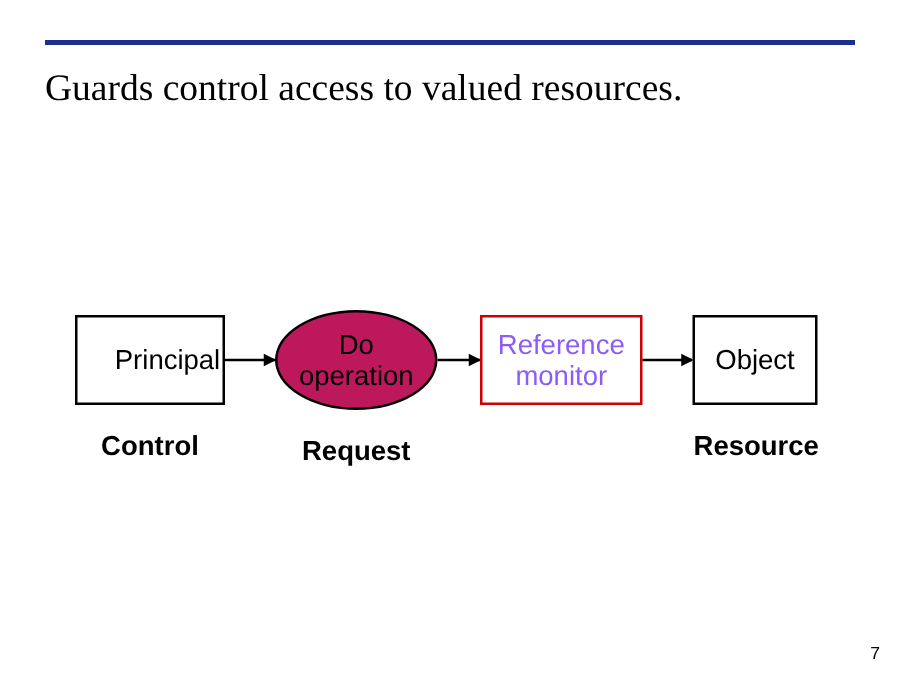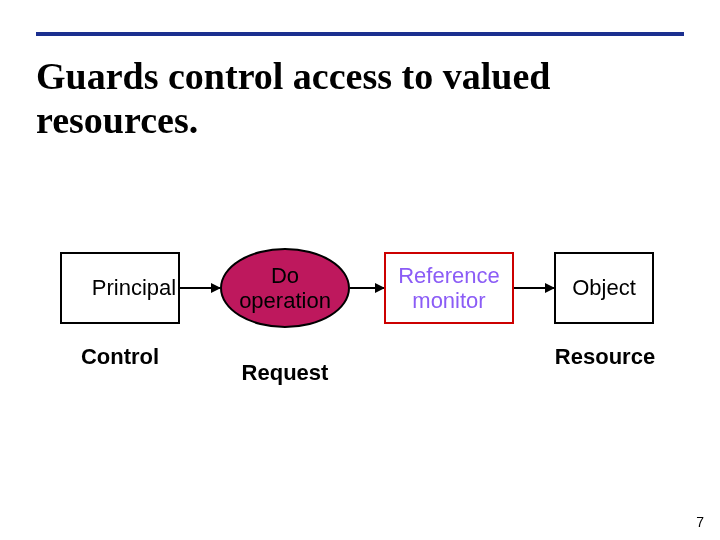--- a/index.html
+++ b/index.html
@@ -25,22 +25,22 @@
     font-weight: 400;
     line-height: 1.05;
     margin: 0 0 6px 0;
   }
   .rule {
     border: none;
     border-top: 4px solid #1b2f8f;
     margin: 4px 0 18px 0;
   }
   .subtitle {
-    font-size: 38px;
-    font-weight: 700;
+    font-size: 30px;
+    font-weight: 400;
     margin: 0;
   }
   .diagram {
     position: absolute;
     left: 60px;
     top: 232px;
     width: 600px;
     height: 200px;
   }
   .node {
@@ -117,19 +117,19 @@
     <div class="arrow" style="left:290px; top:55px; width:34px;"></div>
 
     <div class="node rect red-border red-text" style="left:324px; top:20px; width:130px; height:72px;">Reference
 monitor</div>
 
     <div class="arrow" style="left:454px; top:55px; width:40px;"></div>
 
     <div class="node rect" style="left:494px; top:20px; width:100px; height:72px;">Object</div>
 
     <div class="caption" style="left:0px;   top:112px; width:120px;">Control</div>
-    <div class="caption" style="left:160px; top:128px; width:130px;text-align:center;">Request</div>
+    <div class="caption" style="left:160px; top:116px; width:130px;text-align:center;">Request</div>
     <div class="caption" style="left:480px; top:112px; width:130px;">Resource</div>
 
   </div>
 
   <div class="pagenum">7</div>
 </div>
 
 </body></html>

